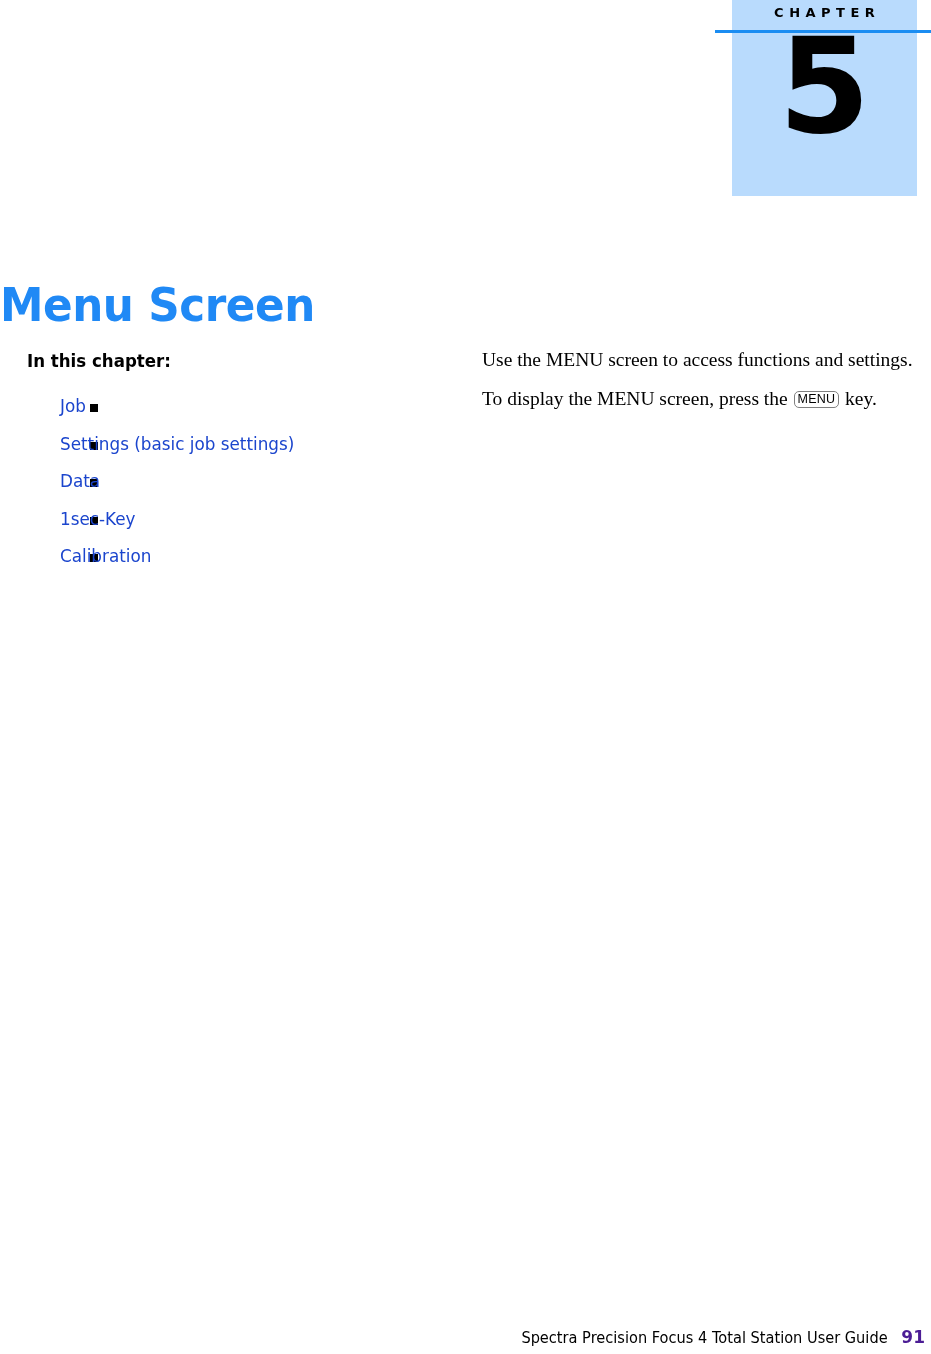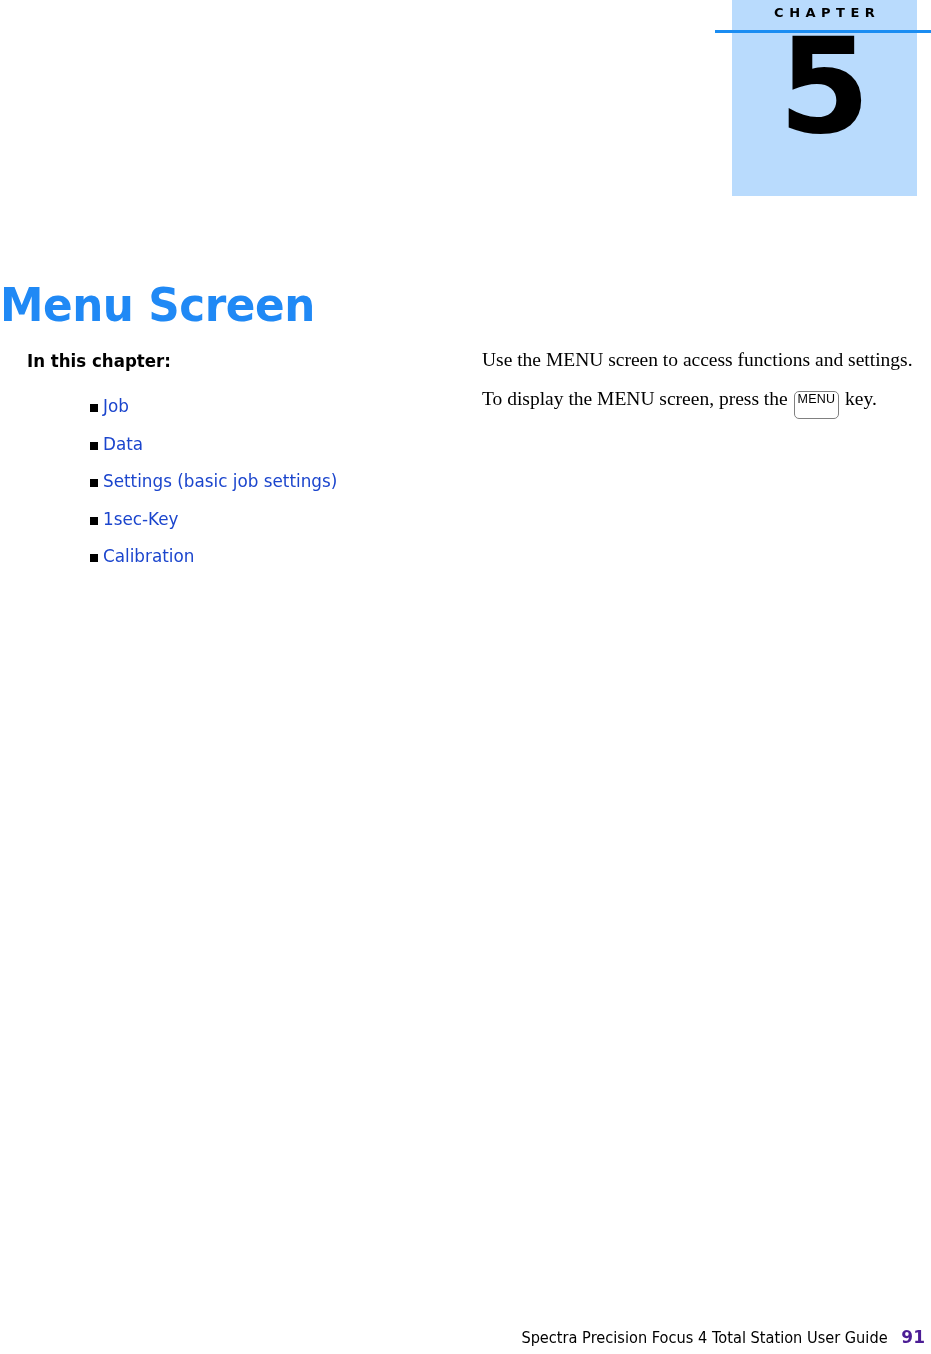--- a/index.html
+++ b/index.html
@@ -94,21 +94,21 @@
     top: 396px;
     left: 0px;
     width: 460px;
     margin: 0;
     padding: 0;
     list-style: none;
   }
   #chapter-toc li {
     position: relative;
     height: 37.5px;
-    padding-left: 103px;
+    padding-left: 60px;
     font-size: 0;
   }
   #chapter-toc li .bullet {
     position: absolute;
     left: 90px;
     top: 8px;
     width: 8px;
     height: 8px;
     background: #000000;
     display: block;
@@ -136,21 +136,21 @@
     margin: 0 0 14px 0;
     font-family: "Liberation Serif", serif;
     font-size: 19.5px;
     line-height: 25px;
     color: #000000;
   }
   .keycap {
     display: inline-block;
     border: 1px solid #808080;
     border-radius: 5px;
-    padding: 0px 3px 12px 3px;
+    padding: 0px 3px 1px 3px;
     margin: 0 1px;
     font-family: "Liberation Sans", sans-serif;
     font-size: 12.5px;
     line-height: 14px;
     color: #000000;
     vertical-align: 2px;
     letter-spacing: 0.2px;
     text-align: right;
   }
 
@@ -195,25 +195,25 @@
 
 <div id="in-this-chapter">In this chapter:</div>
 
 <ul id="chapter-toc">
   <li>
     <span class="bullet"></span>
     <span class="toc-label">Job</span>
   </li>
   <li>
     <span class="bullet"></span>
+    <span class="toc-label">Settings (basic job settings)</span>
+  </li>
+  <li>
+    <span class="bullet"></span>
     <span class="toc-label">Data</span>
-  </li>
-  <li>
-    <span class="bullet"></span>
-    <span class="toc-label">Settings (basic job settings)</span>
   </li>
   <li>
     <span class="bullet"></span>
     <span class="toc-label">1sec-Key</span>
   </li>
   <li>
     <span class="bullet"></span>
     <span class="toc-label">Calibration</span>
   </li>
 </ul>

